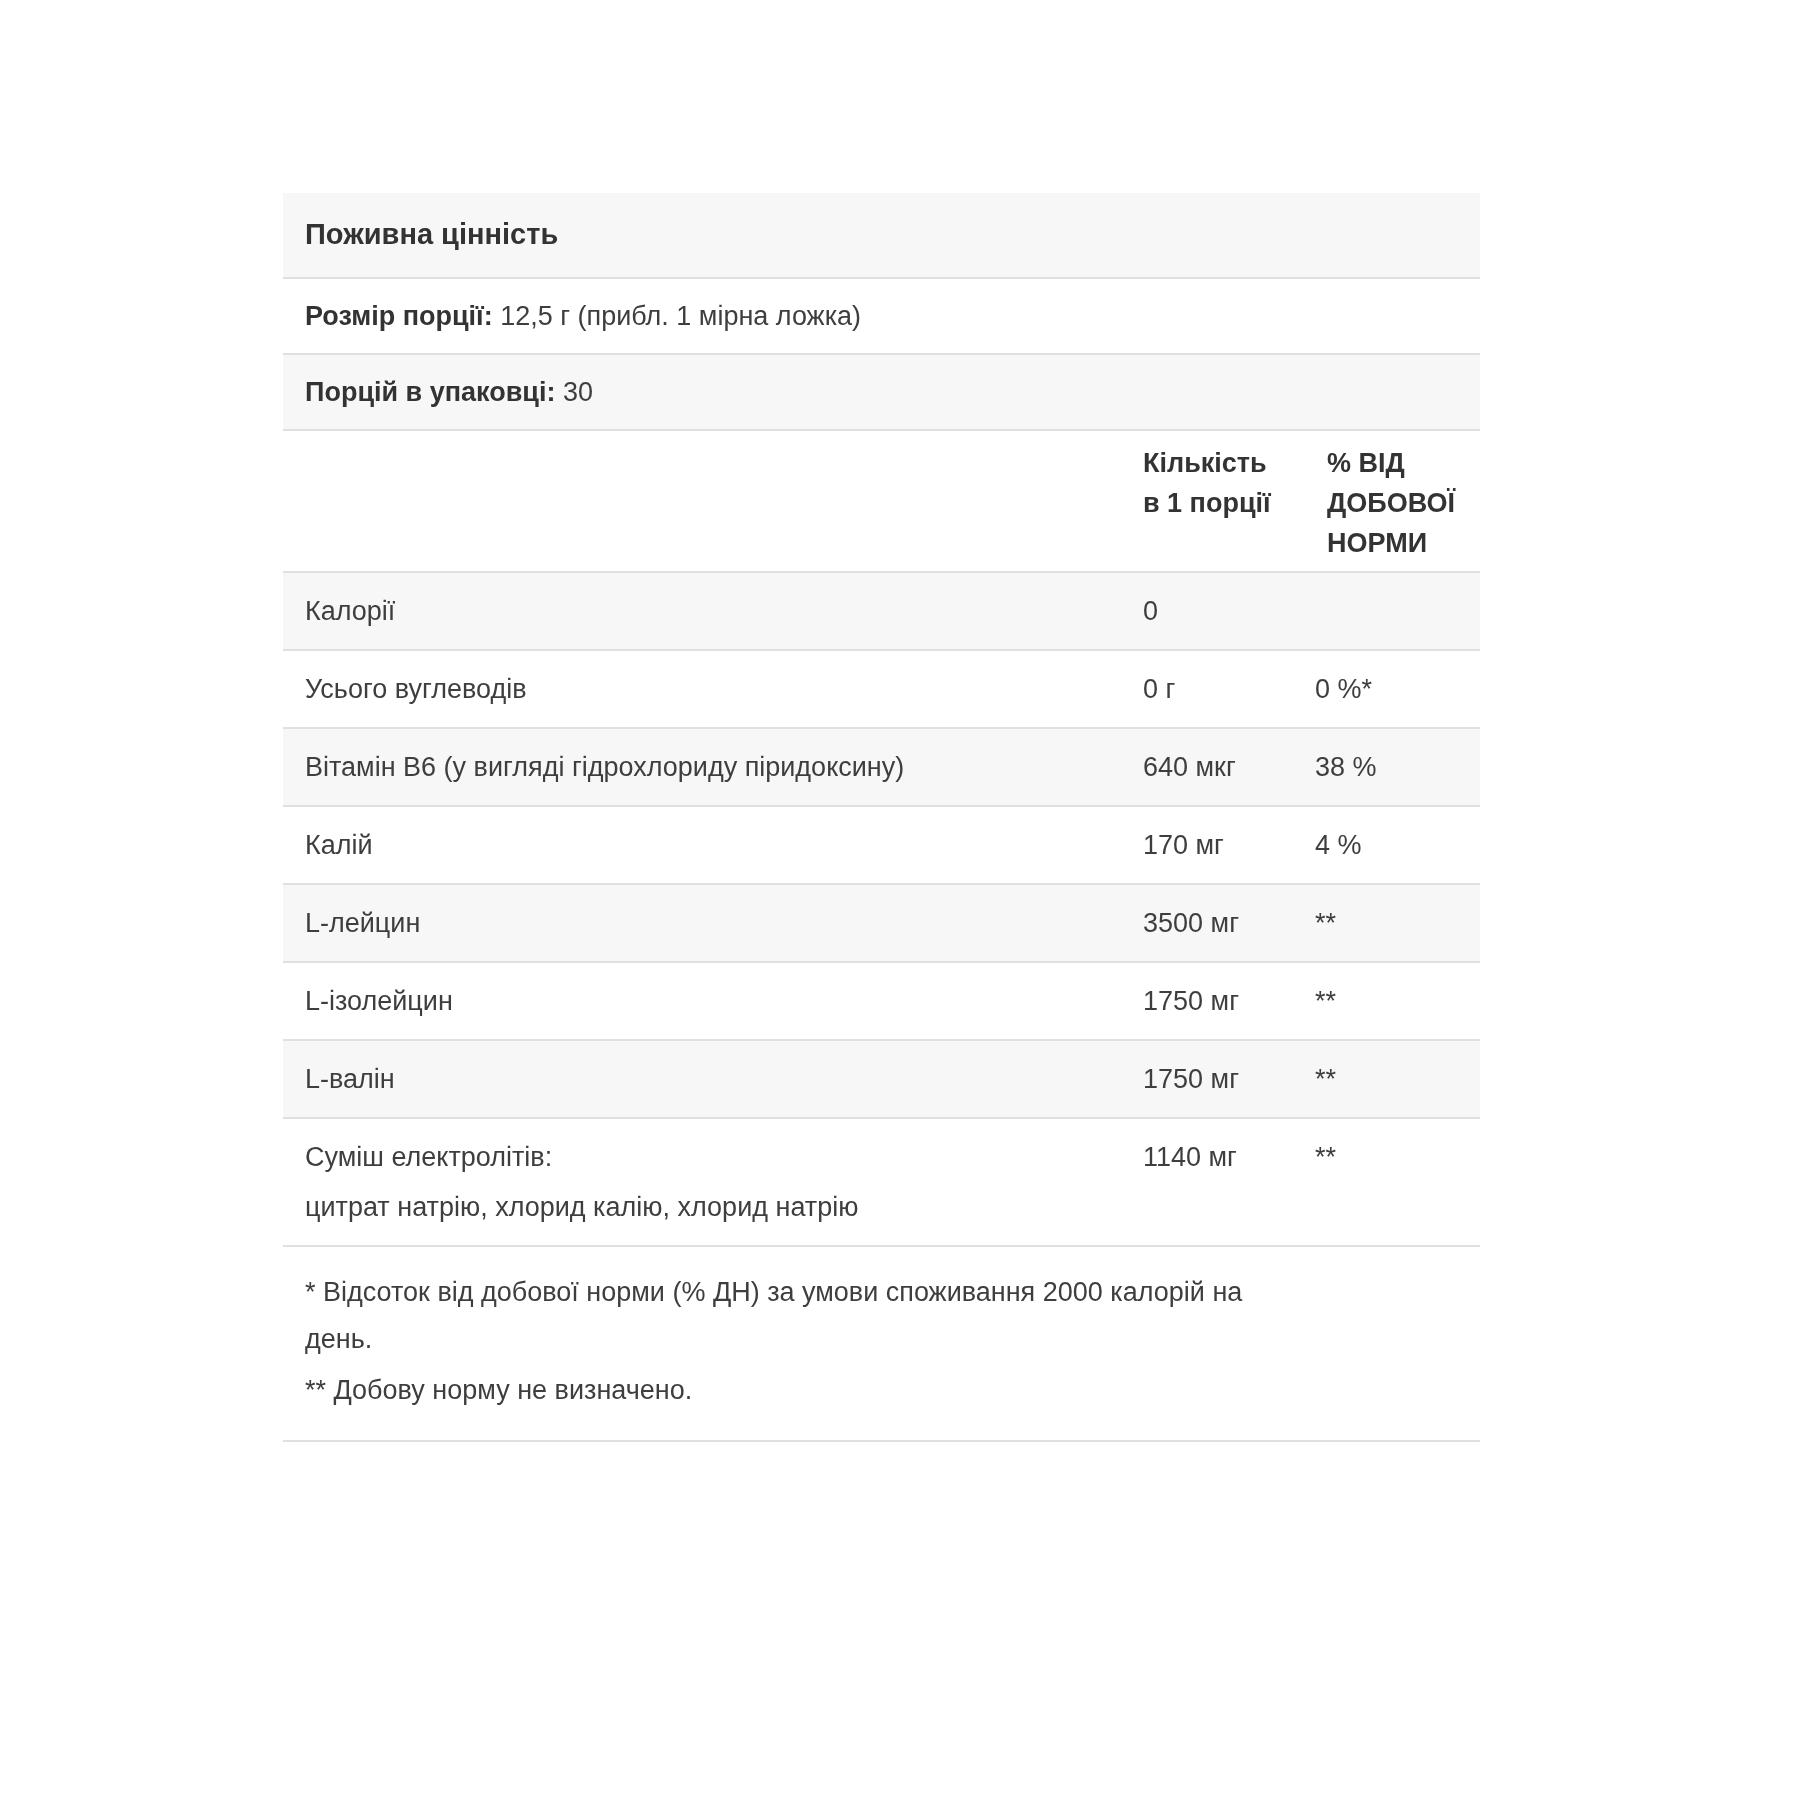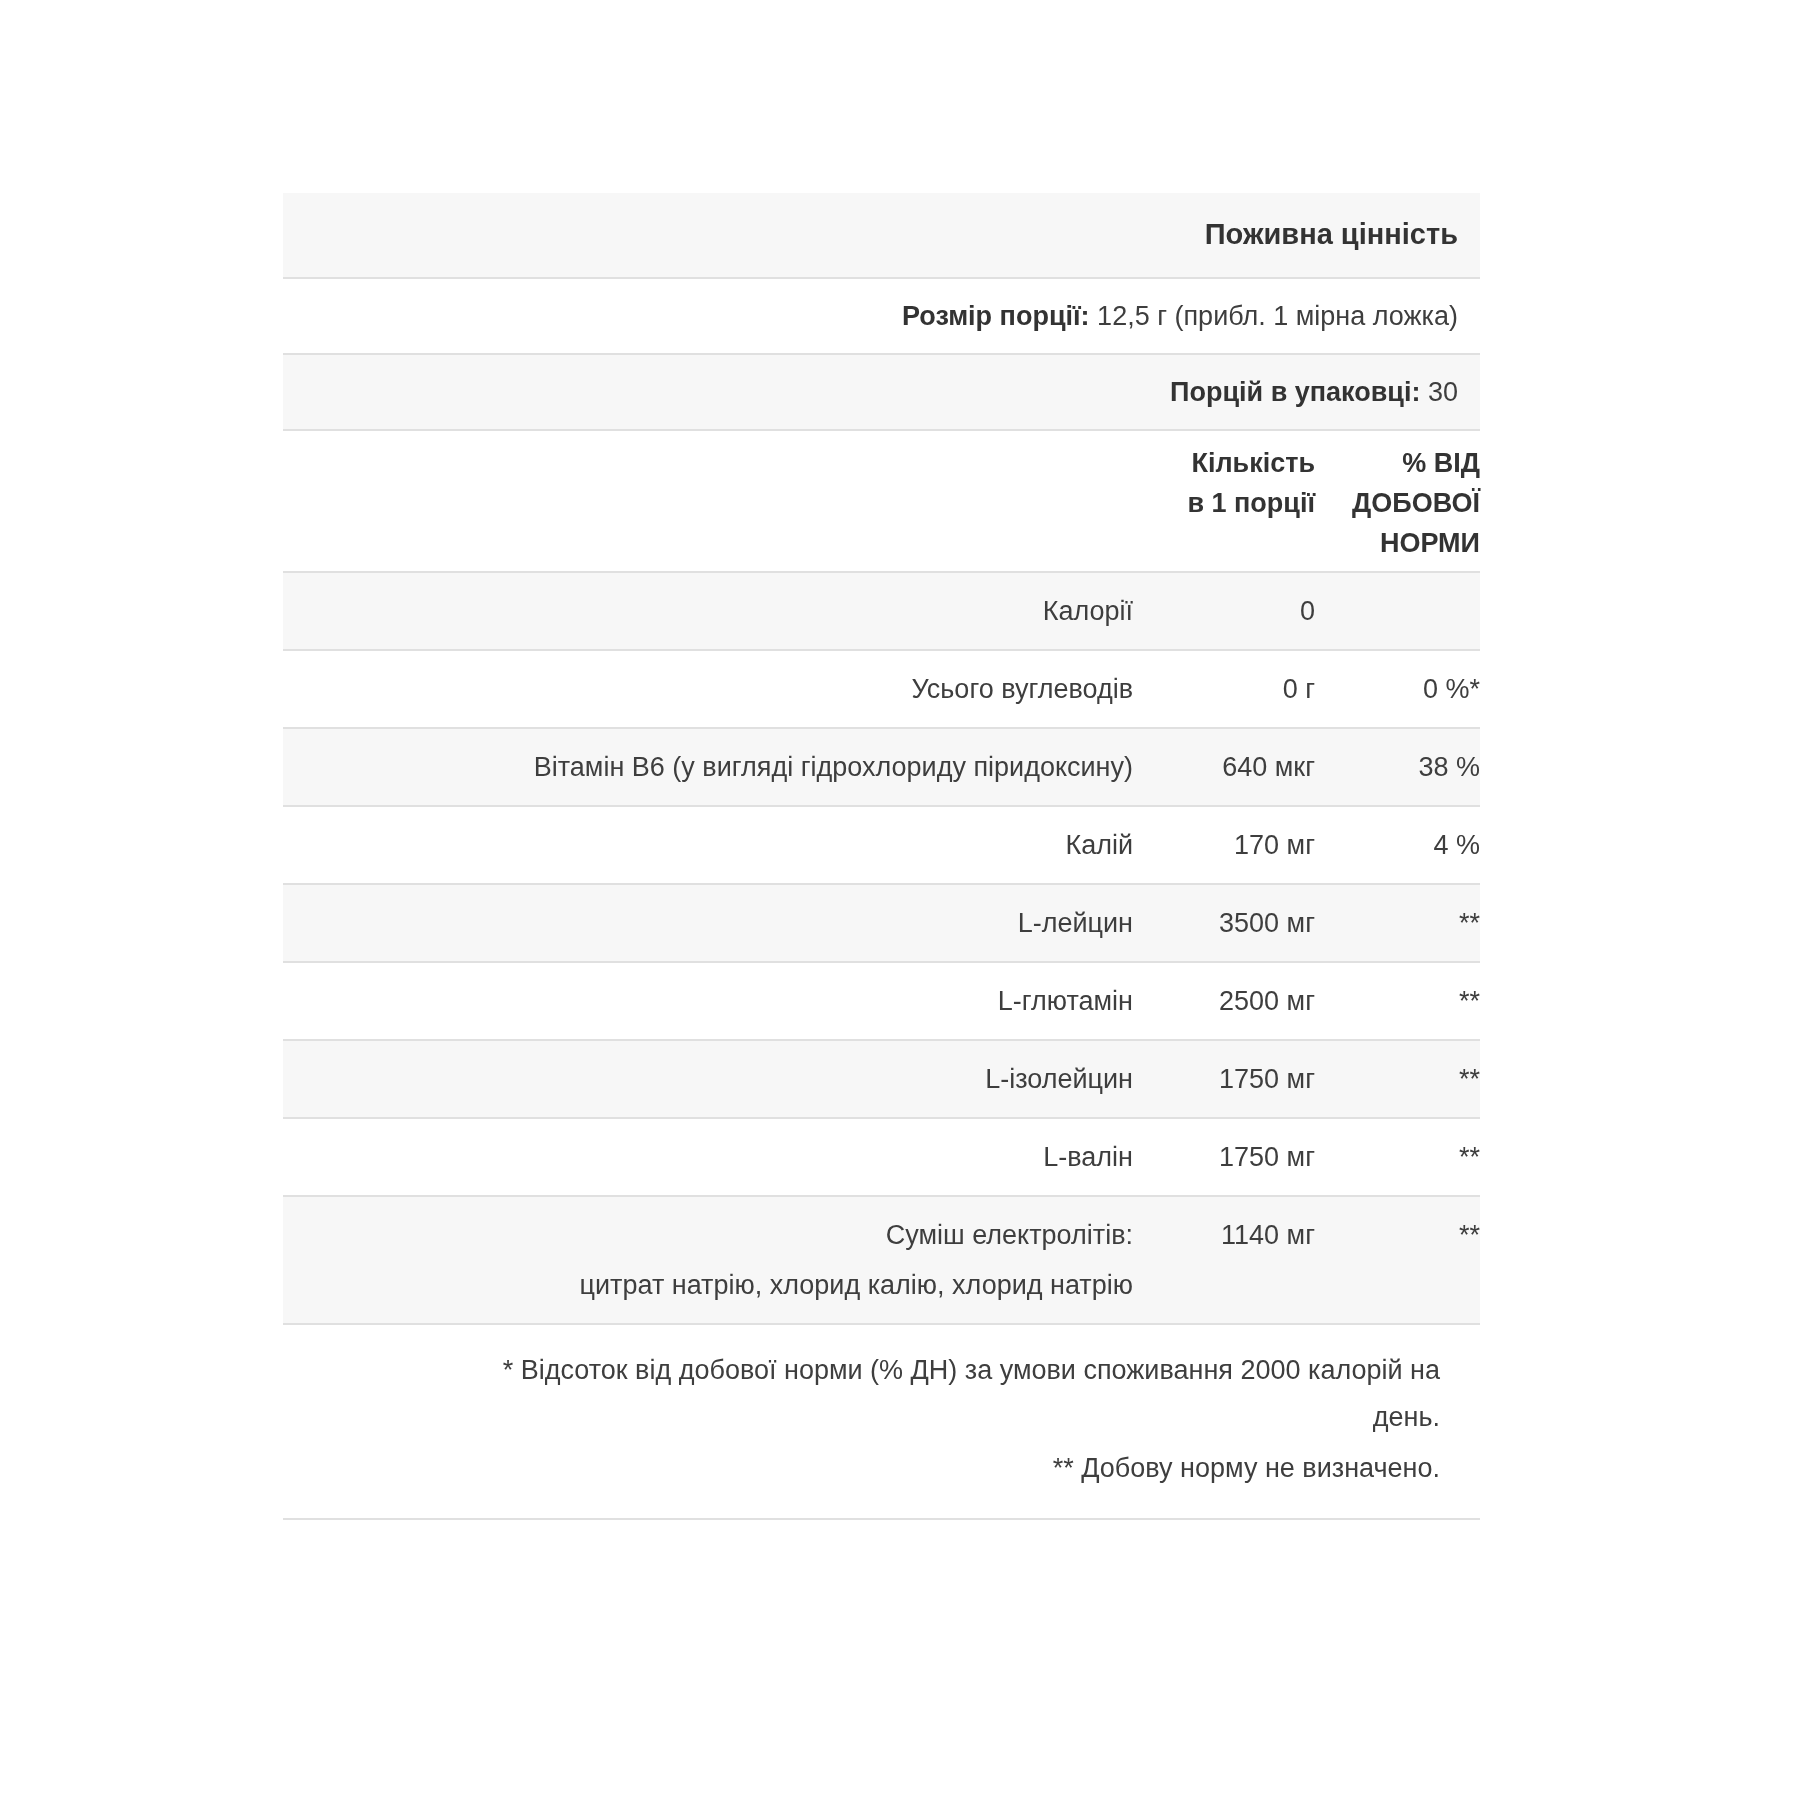--- a/index.html
+++ b/index.html
@@ -15,21 +15,20 @@
     background:#ffffff;
     font-family:"Liberation Sans",sans-serif;
     color:var(--text);
     position:relative;
     overflow:hidden;
   }
   .nutrition-wrap{
     position:absolute;
     left:283px;top:193px;
     width:1197px;
-    text-align:right;
   }
   table.nutrition{
     width:100%;
     border-collapse:collapse;
     table-layout:fixed;
     font-size:27px;
     color:var(--text);
   }
   col.c-label{width:860px;}
   col.c-amount{width:172px;}
@@ -134,28 +133,20 @@
         <tr>
     <td class="lbl">
       <div>L-лейцин</div>
 
     </td>
     <td>3500 мг</td>
     <td>**</td>
   </tr>
         <tr>
     <td class="lbl">
-      <div>L-глютамін</div>
-
-    </td>
-    <td>2500 мг</td>
-    <td>**</td>
-  </tr>
-        <tr>
-    <td class="lbl">
       <div>L-ізолейцин</div>
 
     </td>
     <td>1750 мг</td>
     <td>**</td>
   </tr>
         <tr>
     <td class="lbl">
       <div>L-валін</div>
 

